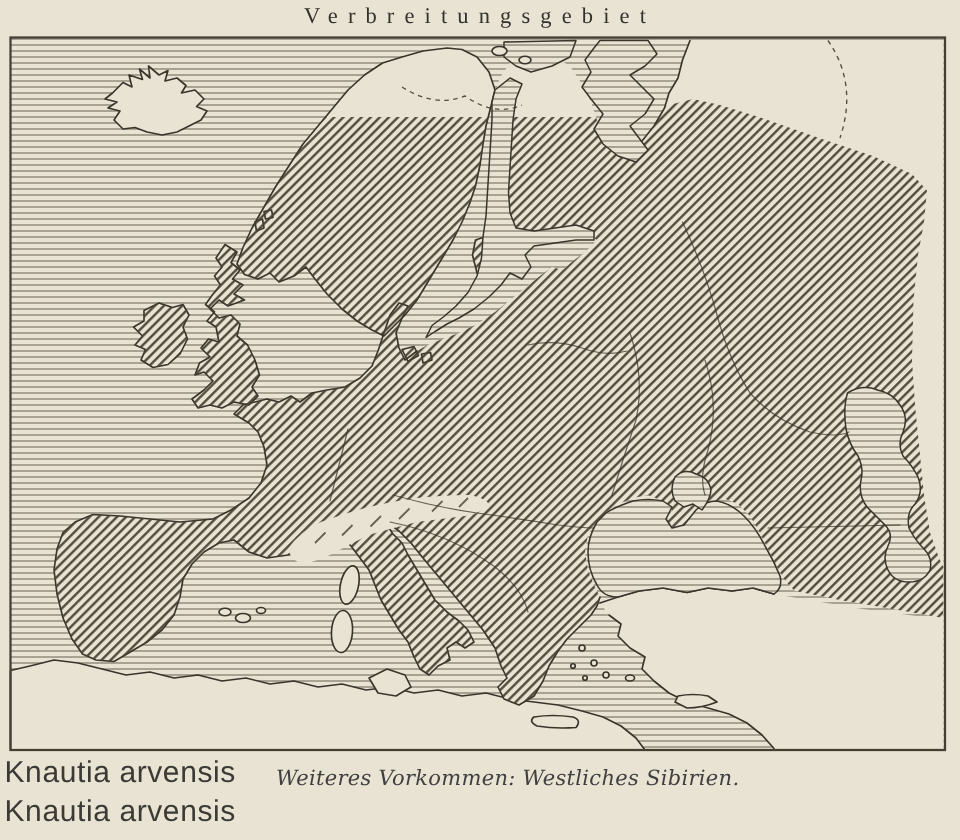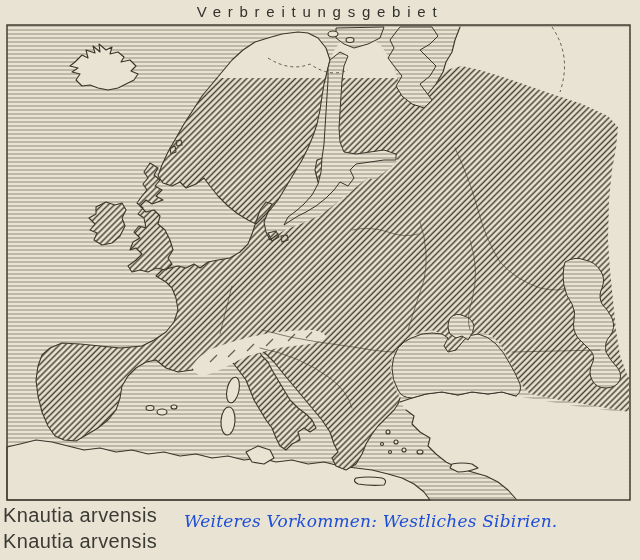--- a/index.html
+++ b/index.html
@@ -6,33 +6,33 @@
     --paper:#e9e3d3; --ink:#3a352b; --sea-line:#8a8172; --hatch-ink:#474133; --text:#33312c;
   }
   html,body{margin:0;padding:0;}
   body{
     width:640px;height:560px;position:relative;overflow:hidden;
     background:var(--paper);
     font-family:"Liberation Sans",sans-serif;color:var(--text);
   }
   .map-title{
     position:absolute;top:3px;left:0;right:0;text-align:center;
-    font-family:Liberation Sans, sans-serif;font-size:15px;letter-spacing:0.45em;
+    font-family:Liberation Serif, serif;font-size:15px;letter-spacing:0.45em;
     color:var(--text);
   }
   svg{position:absolute;top:0;left:0;}
   .caption-species{
     position:absolute;left:3px;top:502px;
     font-size:20px;line-height:26px;letter-spacing:0.4px;color:#3b3a34;
   }
   .caption-species div{white-space:nowrap;}
   .caption-note{
     position:absolute;left:184px;top:511px;
     font-family:"DejaVu Serif",serif;font-style:italic;
-    font-size:17px;color:#1d4ed8;letter-spacing:0.2px;
+    font-size:14px;color:#404040;letter-spacing:0.2px;
   }
   .coast{fill:var(--paper);stroke:var(--ink);stroke-width:1.1;stroke-linejoin:round;}
   .coast-line{fill:none;stroke:var(--ink);stroke-width:1.1;stroke-linejoin:round;stroke-linecap:round;}
   .fill-only{fill:var(--paper);stroke:none;}
   .seafill{fill:url(#seaPat);stroke:var(--ink);stroke-width:1;stroke-linejoin:round;}
   .river{fill:none;stroke:var(--ink);stroke-width:0.8;opacity:0.75;stroke-linecap:round;}
   .dashline{fill:none;stroke:var(--ink);stroke-width:0.9;stroke-dasharray:3 3;opacity:0.85;}
   .alpdash{stroke:var(--hatch-ink);stroke-width:1.2;opacity:0.8;}
 </style>
 </head>

